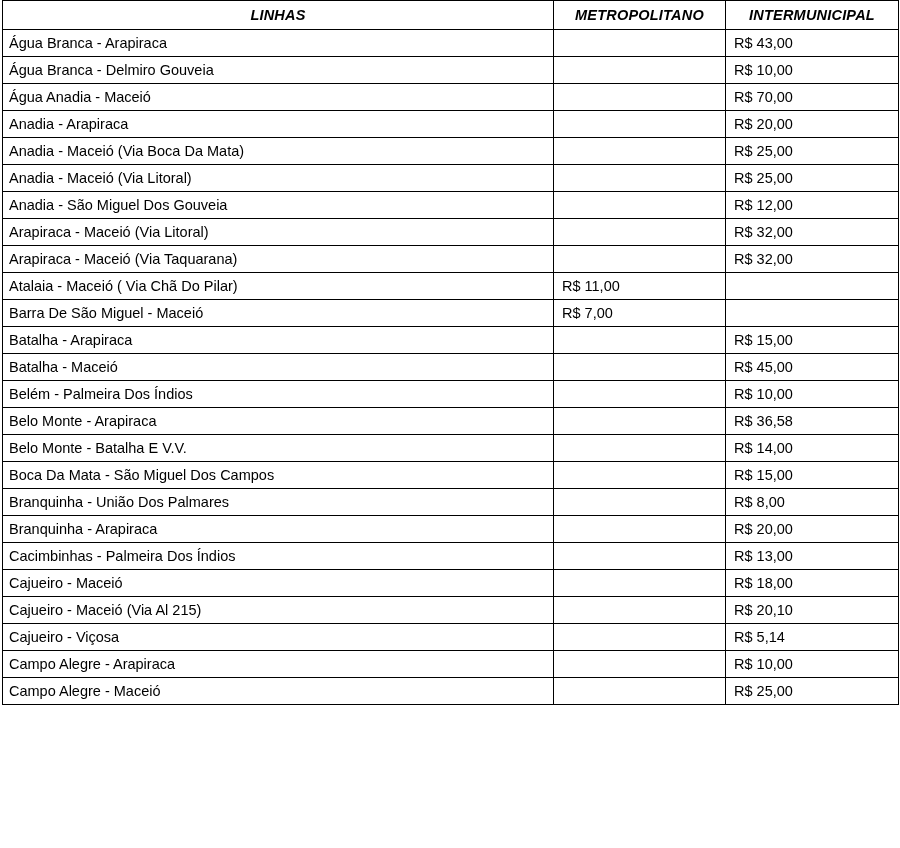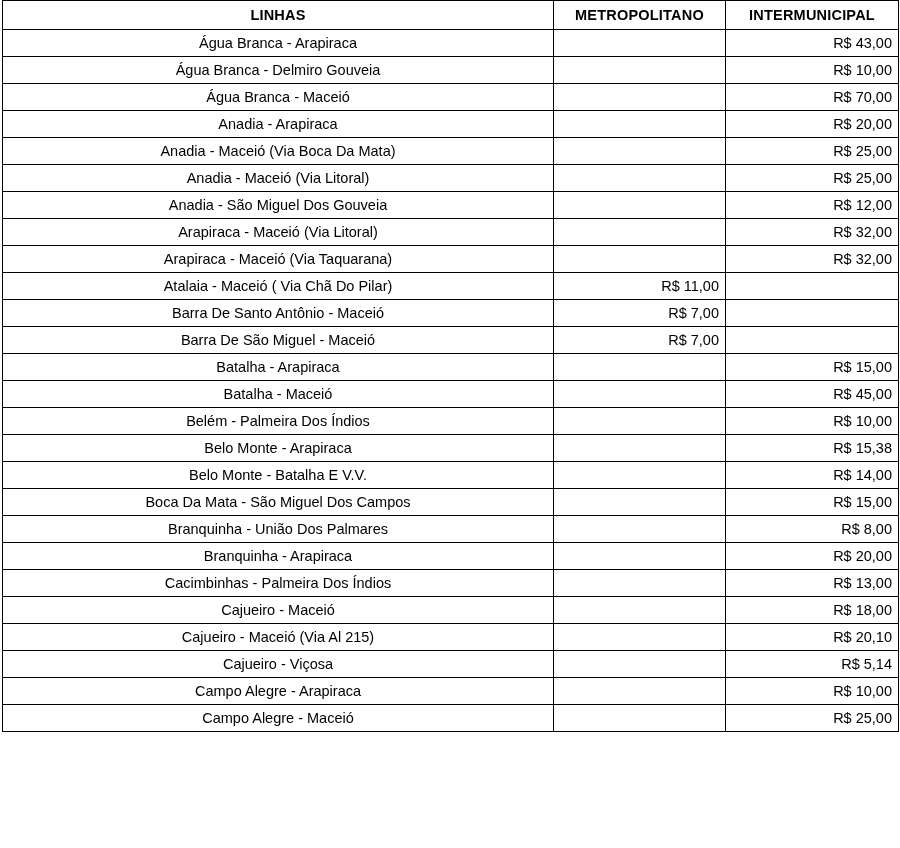--- a/index.html
+++ b/index.html
@@ -33,26 +33,27 @@
     padding: 0 6px;
     vertical-align: middle;
     white-space: nowrap;
     overflow: hidden;
   }
   .fare-table thead th {
     font-weight: bold;
     text-align: center;
     height: 28px;
     letter-spacing: 0.2px;
+    font-style: italic;
   }
   .fare-table tbody td.line-cell {
-    text-align: center;
+    text-align: left;
   }
   .fare-table tbody td.price-cell {
-    text-align: right;
+    text-align: left;
     padding-left: 8px;
   }
 </style>
 </head>
 <body>
 
 <table class="fare-table">
   <colgroup>
     <col class="c-line">
     <col class="c-metro">
@@ -70,21 +71,21 @@
         <td class="line-cell">Água Branca - Arapiraca</td>
         <td class="price-cell"></td>
         <td class="price-cell">R$ 43,00</td>
       </tr>
       <tr>
         <td class="line-cell">Água Branca - Delmiro Gouveia</td>
         <td class="price-cell"></td>
         <td class="price-cell">R$ 10,00</td>
       </tr>
       <tr>
-        <td class="line-cell">Água Branca - Maceió</td>
+        <td class="line-cell">Água Anadia - Maceió</td>
         <td class="price-cell"></td>
         <td class="price-cell">R$ 70,00</td>
       </tr>
       <tr>
         <td class="line-cell">Anadia - Arapiraca</td>
         <td class="price-cell"></td>
         <td class="price-cell">R$ 20,00</td>
       </tr>
       <tr>
         <td class="line-cell">Anadia - Maceió (Via Boca Da Mata)</td>
@@ -110,25 +111,20 @@
         <td class="line-cell">Arapiraca - Maceió (Via Taquarana)</td>
         <td class="price-cell"></td>
         <td class="price-cell">R$ 32,00</td>
       </tr>
       <tr>
         <td class="line-cell">Atalaia - Maceió ( Via Chã Do Pilar)</td>
         <td class="price-cell">R$ 11,00</td>
         <td class="price-cell"></td>
       </tr>
       <tr>
-        <td class="line-cell">Barra De Santo Antônio - Maceió</td>
-        <td class="price-cell">R$ 7,00</td>
-        <td class="price-cell"></td>
-      </tr>
-      <tr>
         <td class="line-cell">Barra De São Miguel - Maceió</td>
         <td class="price-cell">R$ 7,00</td>
         <td class="price-cell"></td>
       </tr>
       <tr>
         <td class="line-cell">Batalha - Arapiraca</td>
         <td class="price-cell"></td>
         <td class="price-cell">R$ 15,00</td>
       </tr>
       <tr>
@@ -137,21 +133,21 @@
         <td class="price-cell">R$ 45,00</td>
       </tr>
       <tr>
         <td class="line-cell">Belém - Palmeira Dos Índios</td>
         <td class="price-cell"></td>
         <td class="price-cell">R$ 10,00</td>
       </tr>
       <tr>
         <td class="line-cell">Belo Monte - Arapiraca</td>
         <td class="price-cell"></td>
-        <td class="price-cell">R$ 15,38</td>
+        <td class="price-cell">R$ 36,58</td>
       </tr>
       <tr>
         <td class="line-cell">Belo Monte - Batalha E V.V.</td>
         <td class="price-cell"></td>
         <td class="price-cell">R$ 14,00</td>
       </tr>
       <tr>
         <td class="line-cell">Boca Da Mata - São Miguel Dos Campos</td>
         <td class="price-cell"></td>
         <td class="price-cell">R$ 15,00</td>

